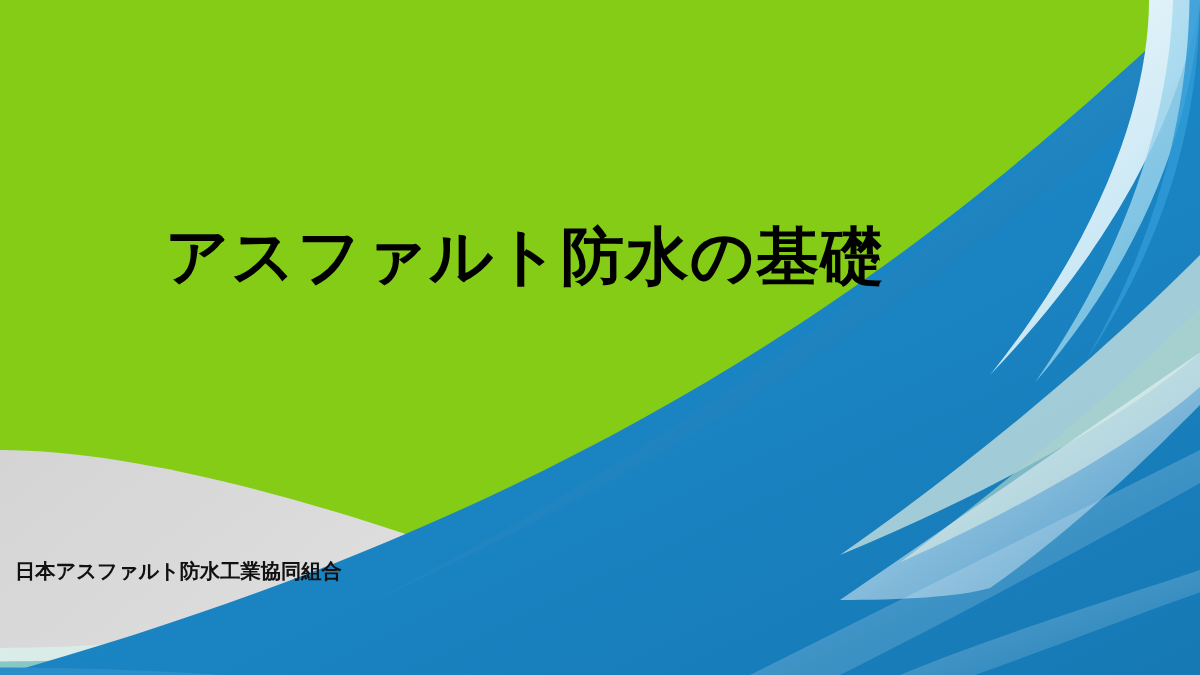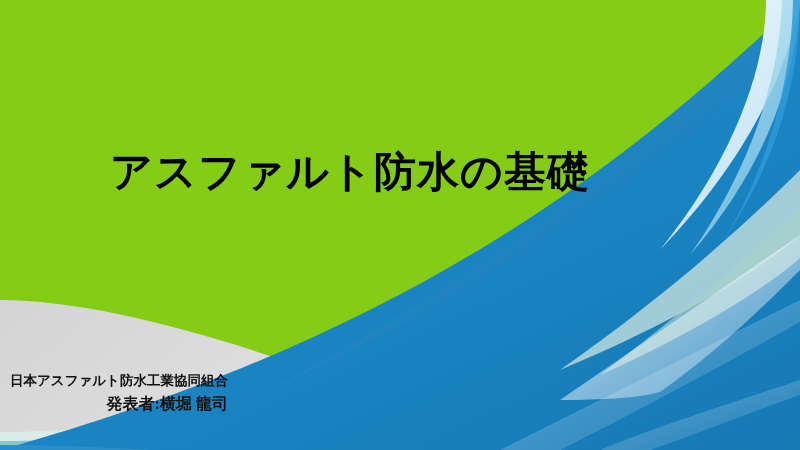--- a/index.html
+++ b/index.html
@@ -57,21 +57,20 @@
   }
   #footer-block {
     position: absolute;
     left: 10px;
     top: 370px;
   }
   .footer-line {
     color: #111111;
     font-weight: bold;
     white-space: nowrap;
-    text-align: right;
   }
   #footer-org  { font-size: 13.5px; line-height: 22px; }
   #footer-corp { font-size: 14.5px; line-height: 23px; }
   #footer-pres { font-size: 16px;   line-height: 24px; }
 </style>
 </head>
 <body>
 
 <div id="slide">
 
@@ -150,17 +149,16 @@
   </svg>
 
   <div class="text-layer">
 
     <div id="title-block">
       <div id="main-title">アスファルト防水の基礎</div>
     </div>
 
     <div id="footer-block">
       <div class="footer-line" id="footer-org">日本アスファルト防水工業協同組合</div>
-      <div class="footer-line" id="footer-pres">発表者:横堀 龍司</div>
     </div>
 
   </div>
 </div>
 
 </body></html>

